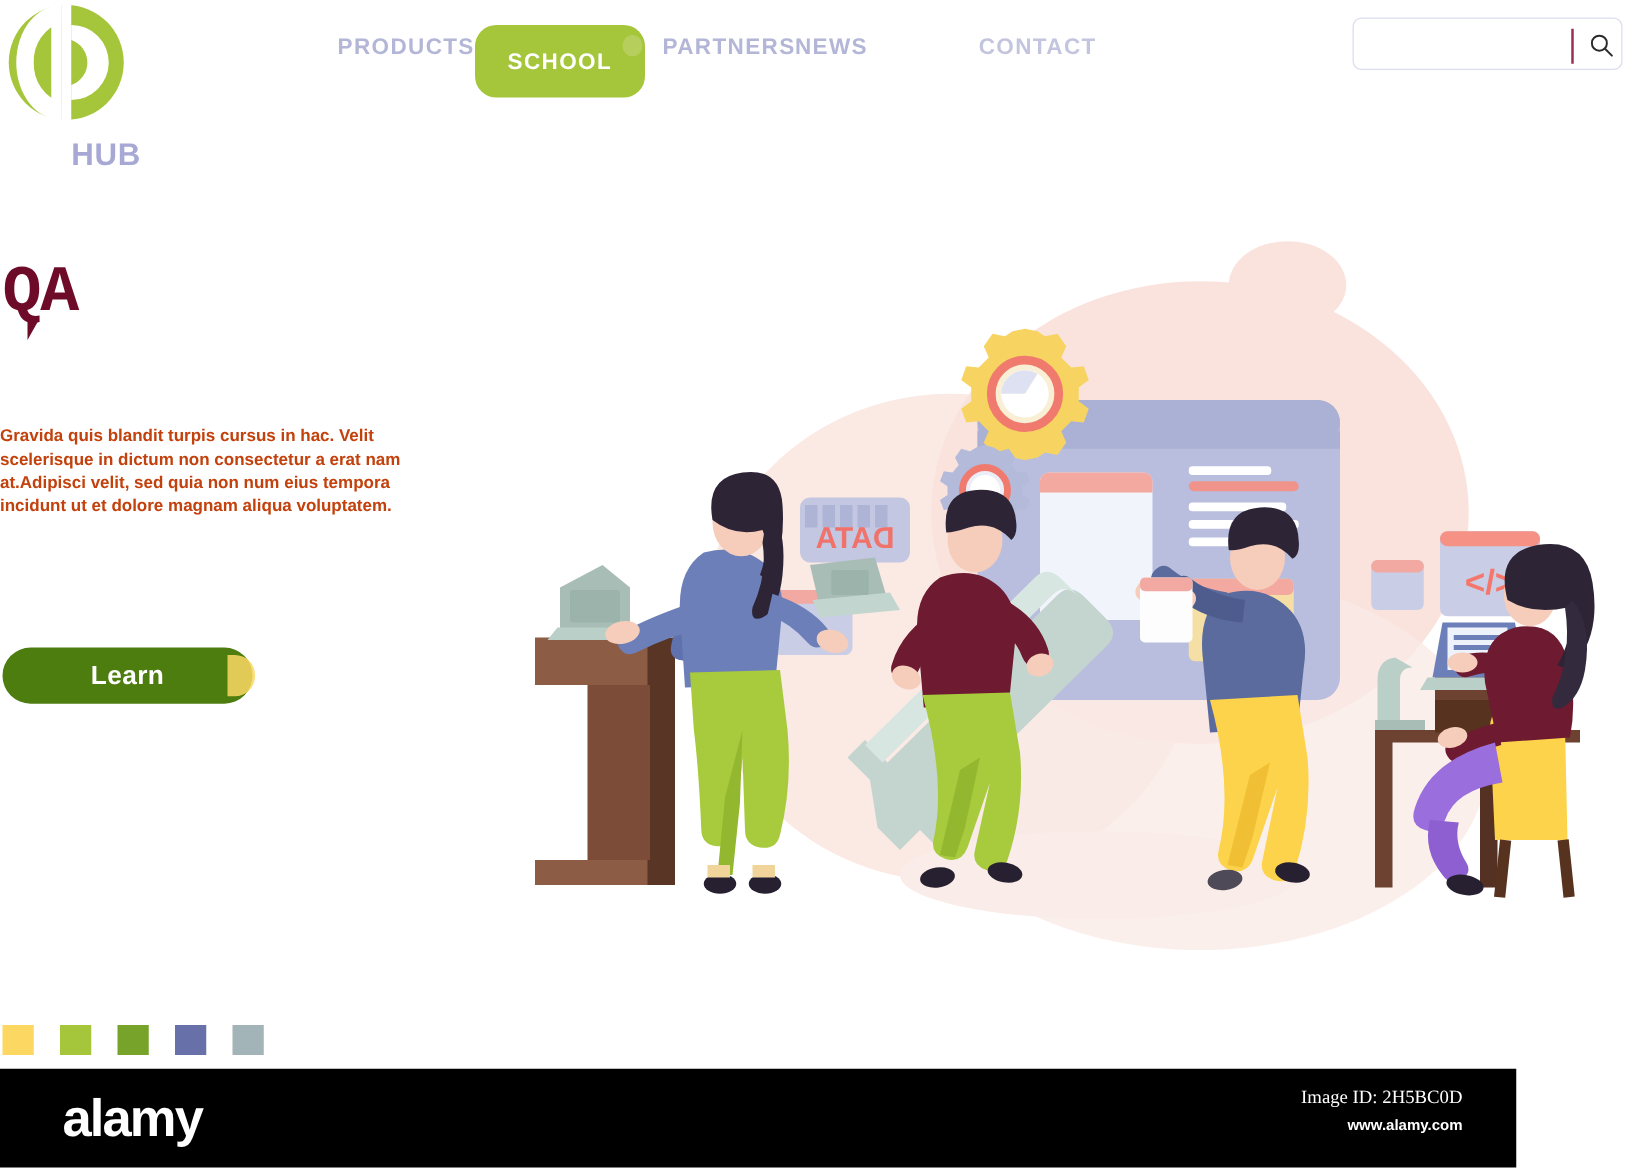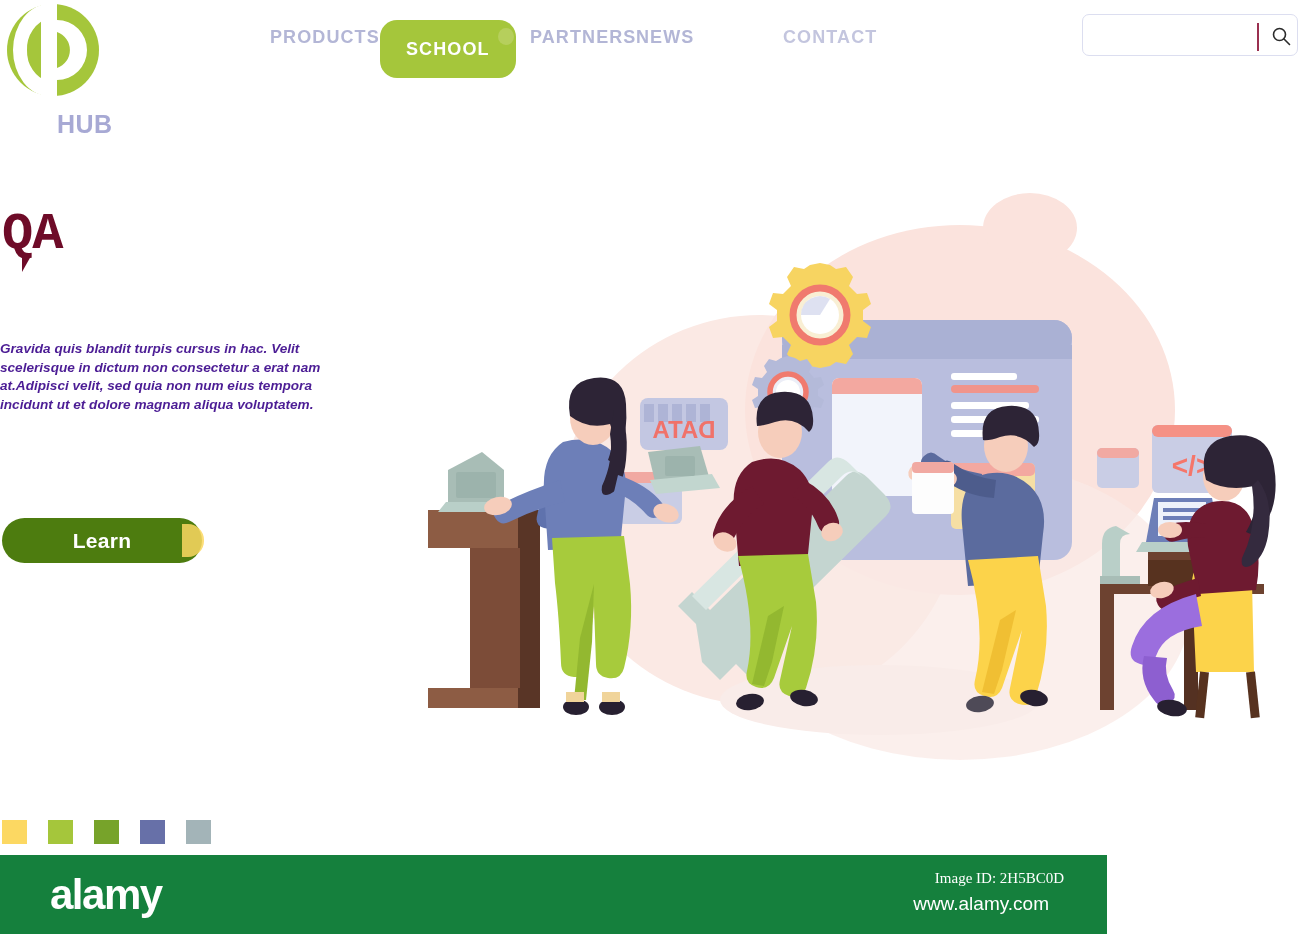--- a/index.html
+++ b/index.html
@@ -83,22 +83,21 @@
   .hero-title .bubble-tail {
     position:absolute; left:20px; top:47px;
     width:0; height:0;
     border-left:9px solid #6e0b28;
     border-right:9px solid transparent;
     border-bottom:16px solid transparent;
   }
   .hero-body {
     position:absolute; left:0px; top:340px; width:335px;
     font-size:13.6px; line-height:18.6px; font-weight:bold;
-    color:#4c1d95;
-    font-style:italic;
+    color:#c2410c;
   }
   .learn-btn {
     position:absolute; left:2px; top:518px;
     width:200px; height:45px;
     background:#4d7c0f; border:none; border-radius:23px;
     font-family:"Liberation Sans", sans-serif;
     font-size:21px; font-weight:bold; color:#ffffff;
     cursor:pointer; letter-spacing:0.3px;
   }
   .learn-btn .tail {
@@ -114,34 +113,34 @@
   }
   #illustration svg { display:block; }
 
   
   .swatches { position:absolute; left:2px; top:820px; height:24px; }
   .swatch { position:absolute; top:0; width:25px; height:24px; }
 
   
   #watermark {
     position:absolute; left:0; top:855px;
-    width:1107px; height:79px; background:#15803d;
+    width:1213px; height:79px; background:#000000;
   }
   .wm-logo {
     position:absolute; left:50px; top:16px;
     font-size:42px; font-weight:bold; color:#ffffff;
     letter-spacing:-1.5px; font-family:"Liberation Sans", sans-serif;
   }
   .wm-id {
     position:absolute; right:43px; top:15px;
     font-size:15px; color:#ffffff; font-family:Liberation Serif, serif;
   }
   .wm-url {
-    position:absolute; right:58px; top:38px;
-    font-size:19px; font-weight:normal; color:#ffffff;
+    position:absolute; right:43px; top:38px;
+    font-size:12px; font-weight:bold; color:#ffffff;
     font-family:"Liberation Sans", sans-serif;
   }
 </style>
 </head>
 <body>
 
 <div id="page">
 
   <div id="header">
 

